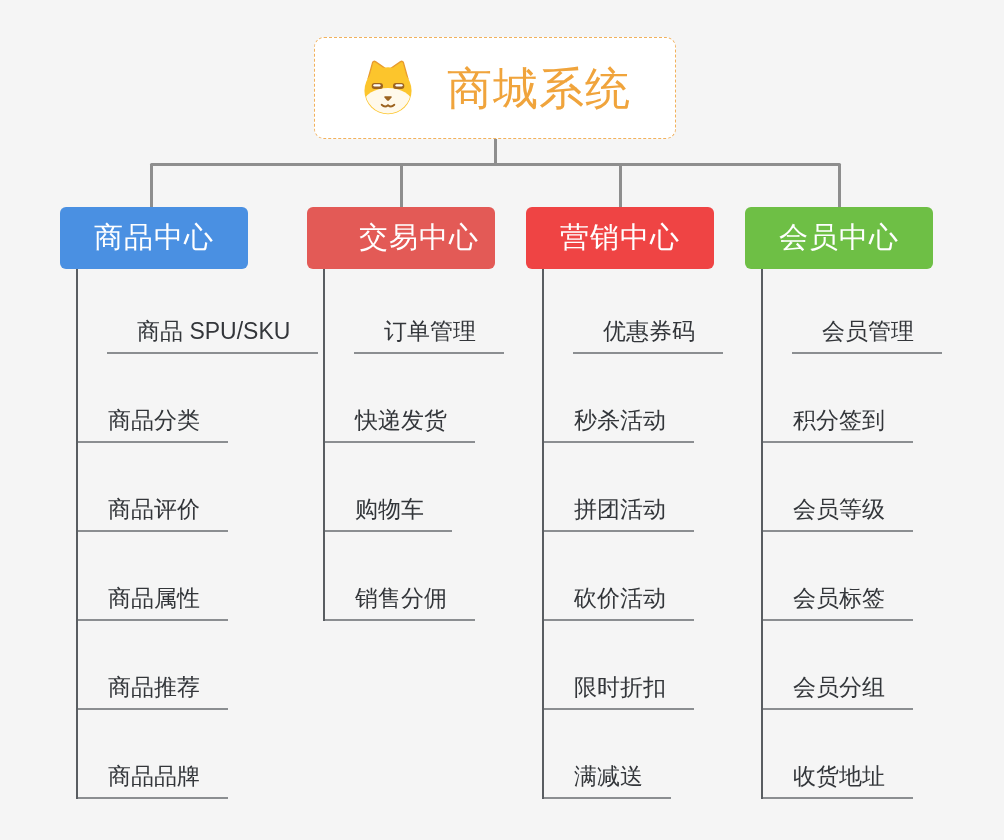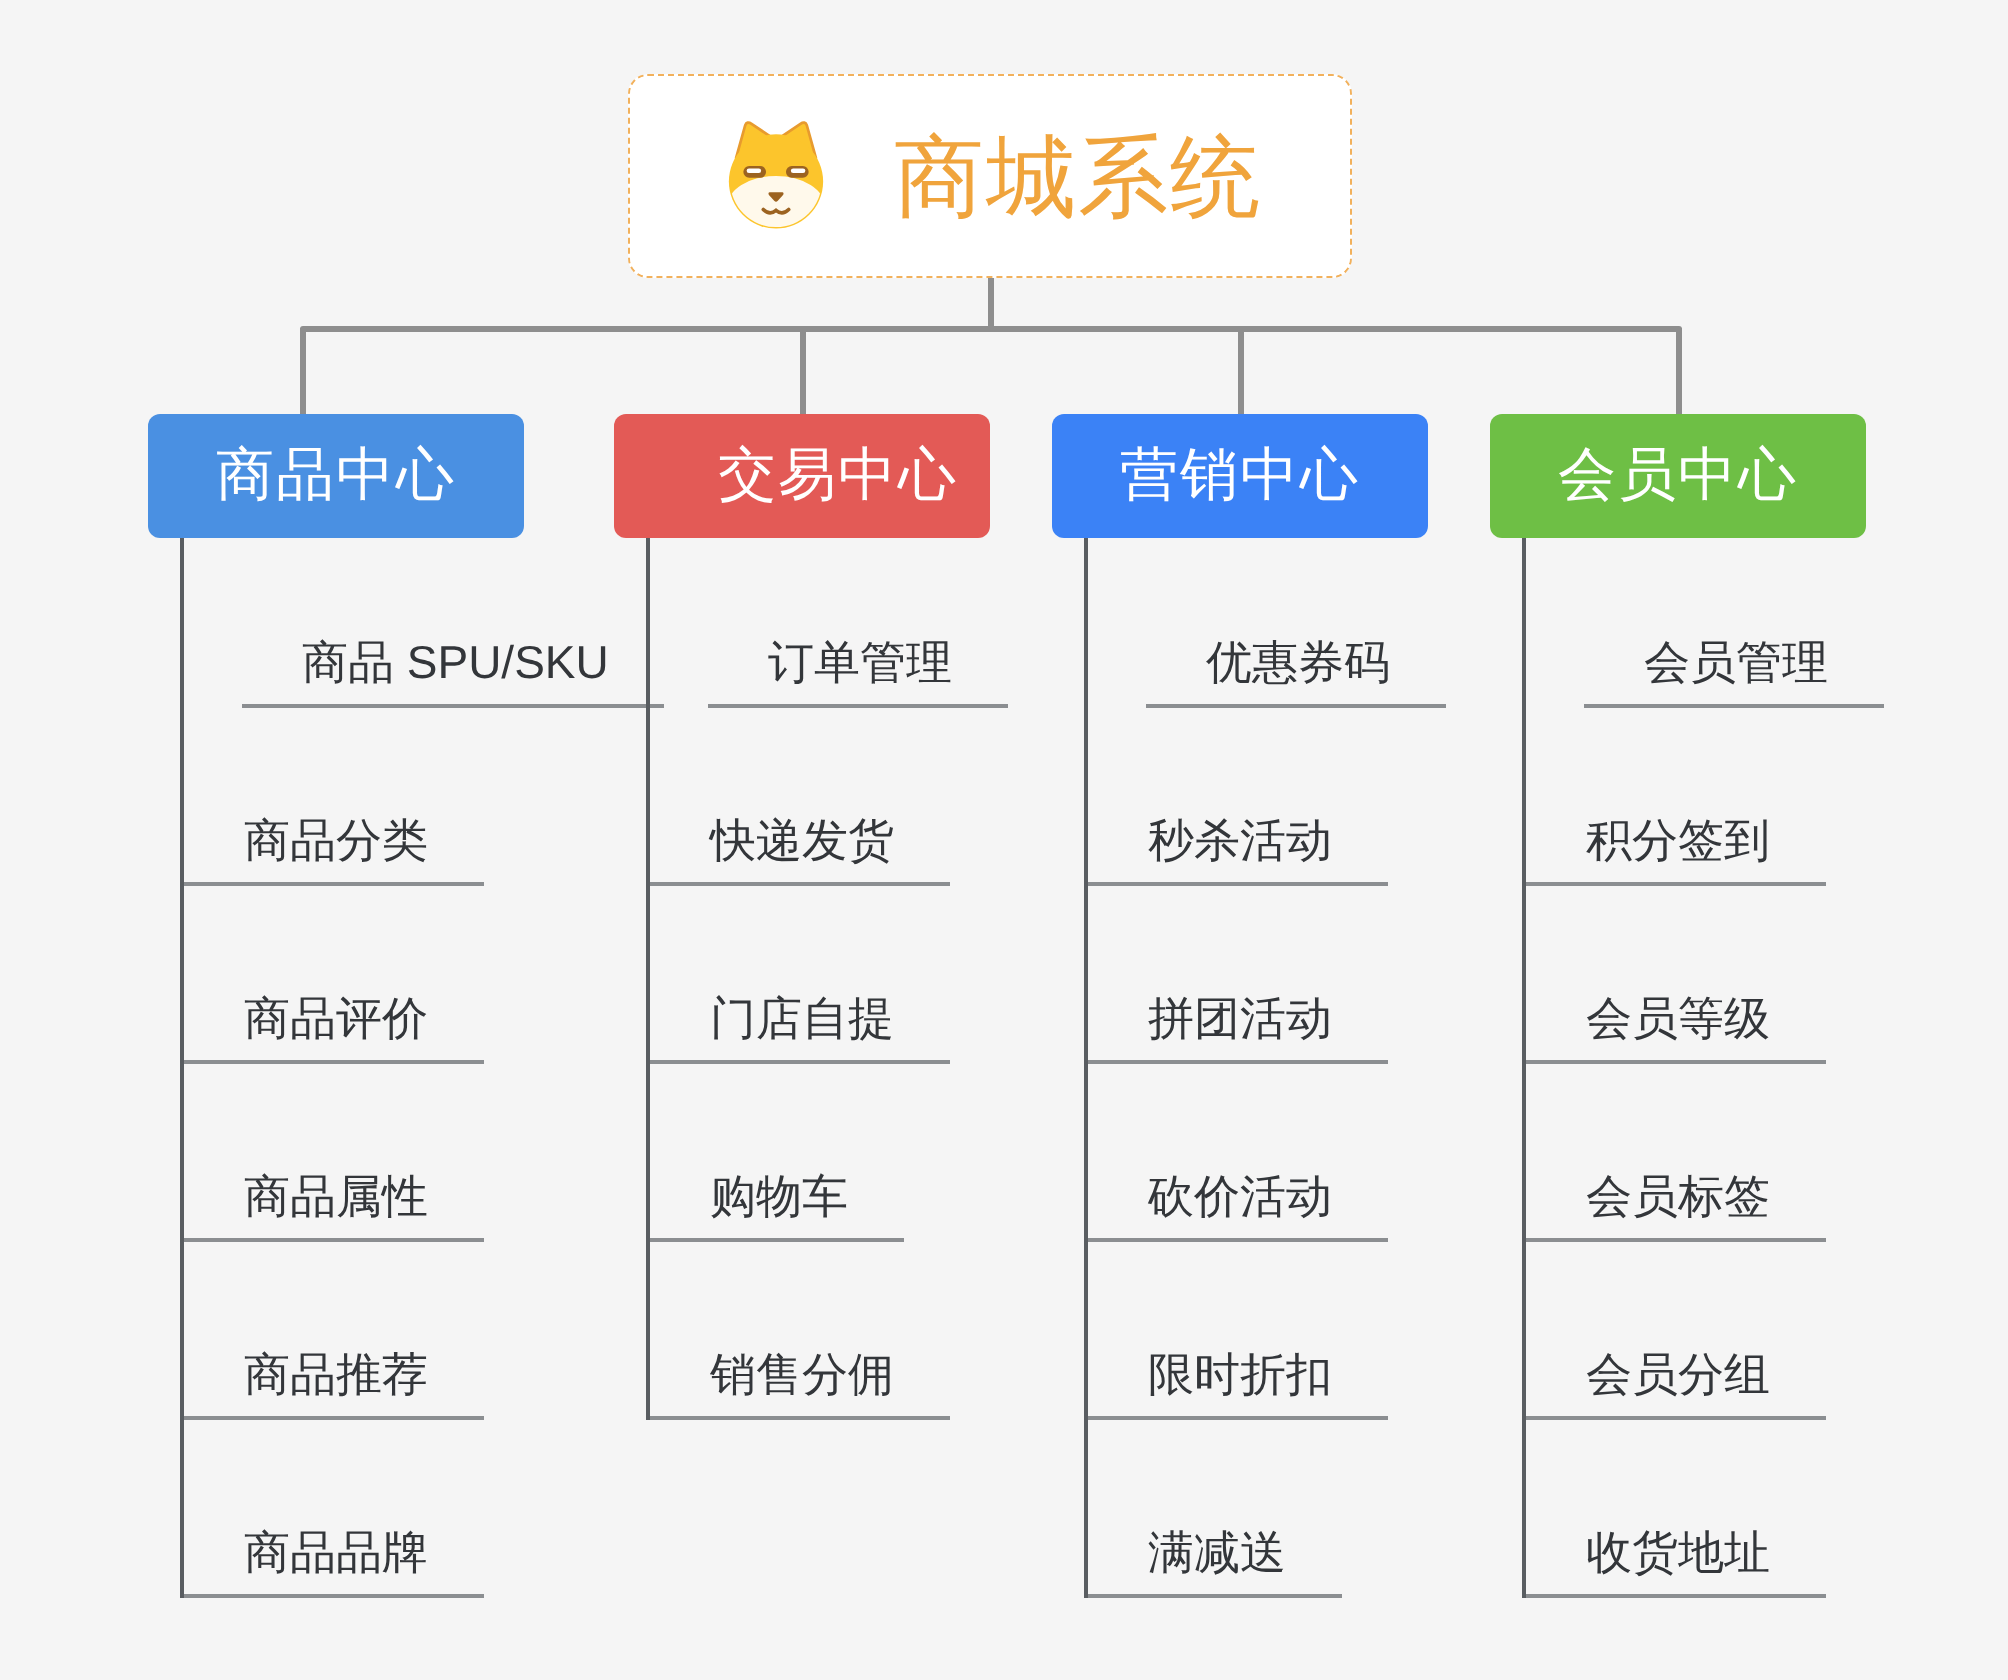--- a/index.html
+++ b/index.html
@@ -22,21 +22,21 @@
 
   
   .conn{position:absolute;background:#8e8e8e;}
   .conn-stem{left:494px;top:139px;width:3px;height:25px;}
   .conn-bus{left:150px;top:163px;width:691px;height:3px;border-radius:2px;}
   .conn-drop{top:164px;width:3px;height:43px;}
   .drop-1{left:150px}.drop-2{left:400px}.drop-3{left:619px}.drop-4{left:838px}
 
   
   .branch-col{position:absolute;top:207px;width:240px;}
-  .col-1{left:74px}.col-2{left:307px}.col-3{left:526px}.col-4{left:745px}
+  .col-1{left:60px}.col-2{left:307px}.col-3{left:526px}.col-4{left:745px}
 
   .branch-node{
     width:188px;height:62px;border-radius:6px;
     display:flex;align-items:center;justify-content:center;
     color:#ffffff;font-size:29px;letter-spacing:1px;
     box-sizing:border-box;
   }
   .leaves{
     margin-left:16px;
     border-left:2px solid #595d61;
@@ -111,33 +111,30 @@
   <div class="branch-col col-2">
     <div class="branch-node" style="background: rgb(227, 90, 86); padding-left: 36px;">交易中心</div>
     <div class="leaves">
       <div class="leaf">
           <span class="leaf-label">订单管理</span>
         </div>
       <div class="leaf">
           <span class="leaf-label">快递发货</span>
         </div>
       <div class="leaf">
-          <span class="leaf-label">门店自提</span>
-        </div>
-      <div class="leaf">
           <span class="leaf-label">购物车</span>
         </div>
       <div class="leaf">
           <span class="leaf-label">销售分佣</span>
         </div>
     </div>
   </div>
 
   <div class="branch-col col-3">
-    <div class="branch-node" style="background: #3b82f6;">营销中心</div>
+    <div class="branch-node" style="background: #ef4444;">营销中心</div>
     <div class="leaves">
       <div class="leaf">
           <span class="leaf-label">优惠券码</span>
         </div>
       <div class="leaf">
           <span class="leaf-label">秒杀活动</span>
         </div>
       <div class="leaf">
           <span class="leaf-label">拼团活动</span>
         </div>

